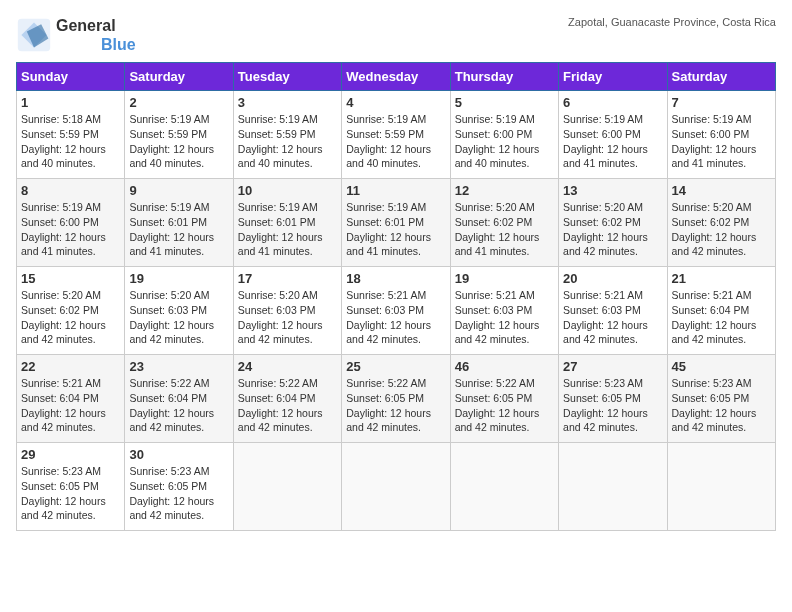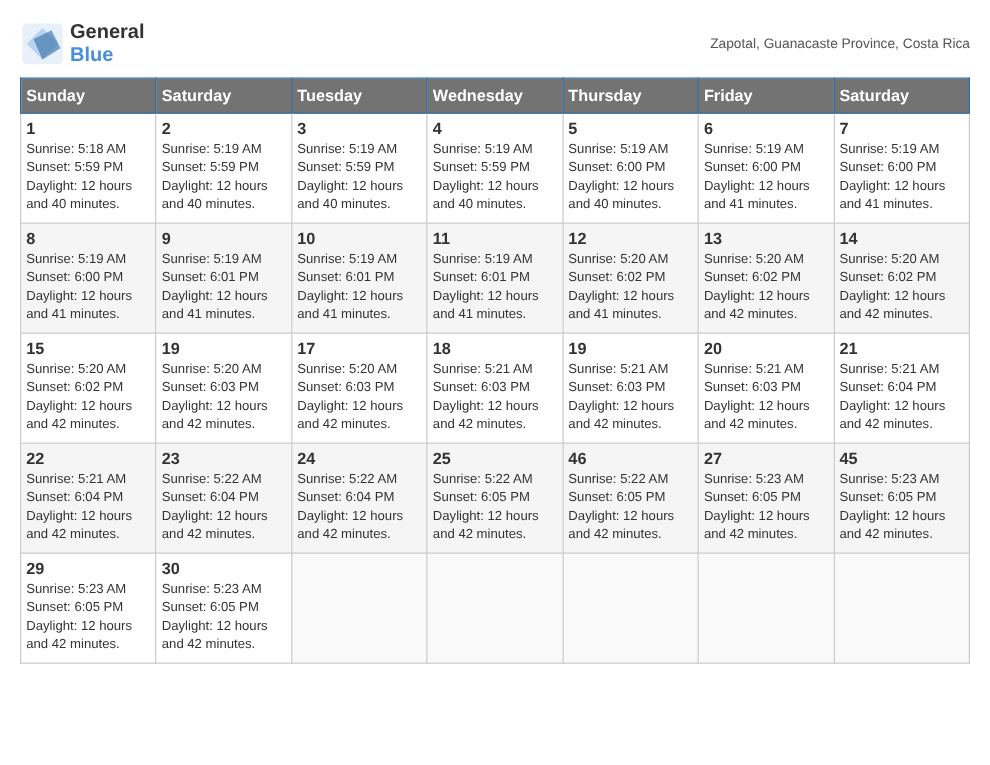--- a/index.html
+++ b/index.html
@@ -6,21 +6,21 @@
     body {
       font-family: Arial, sans-serif;
       background: #fff;
       width: 792px;
       min-height: 612px;
       padding: 16px;
     }
     .header-section {
       display: flex;
       justify-content: space-between;
-      align-items: center;
+      align-items: flex-start;
       margin-bottom: 8px;
     }
     .logo {
       display: flex;
       align-items: center;
       gap: 4px;
     }
     .logo-icon {
       width: 36px;
       height: 36px;
@@ -36,21 +36,21 @@
     .cal-subtitle {
       font-size: 11px;
       color: #555;
     }
     table {
       width: 100%;
       border-collapse: collapse;
       font-size: 11px;
     }
     thead th {
-      background-color: #737373;
+      background-color: #6d28d9;
       color: #fff;
       padding: 6px 4px;
       text-align: left;
       font-size: 13px;
       font-weight: bold;
       border: 1px solid #2e6da4;
     }
     tbody td {
       border: 1px solid #ccc;
       vertical-align: top;
@@ -87,21 +87,21 @@
   <div class="logo">
     <svg class="logo-icon" viewBox="0 0 40 40" xmlns="http://www.w3.org/2000/svg">
       <rect x="2" y="2" width="36" height="36" rx="4" fill="#e8f0fa"></rect>
       <polygon points="20,6 34,20 20,34 6,20" fill="#4a90d9" opacity="0.3"></polygon>
       <polygon points="28,8 36,24 20,34 12,16" fill="#2e6da4" opacity="0.6"></polygon>
     </svg>
     <div>
       <div style="font-size:16px;font-weight:bold;color:#333;line-height:1.2;">
         <span style="color:#333;">General</span>
       </div>
-      <div style="font-size:16px;font-weight:bold;color:#4a90d9;line-height:1.2;">Blue</div>
+      <div style="font-size:16px;font-weight:bold;color:#4a90d9;line-height:1.2;margin-left:45px;">Blue</div>
     </div>
   </div>
   <div class="title-block">
     <div class="cal-subtitle">Zapotal, Guanacaste Province, Costa Rica</div>
   </div>
 </div>
 
 <table>
   <thead>
     <tr>

